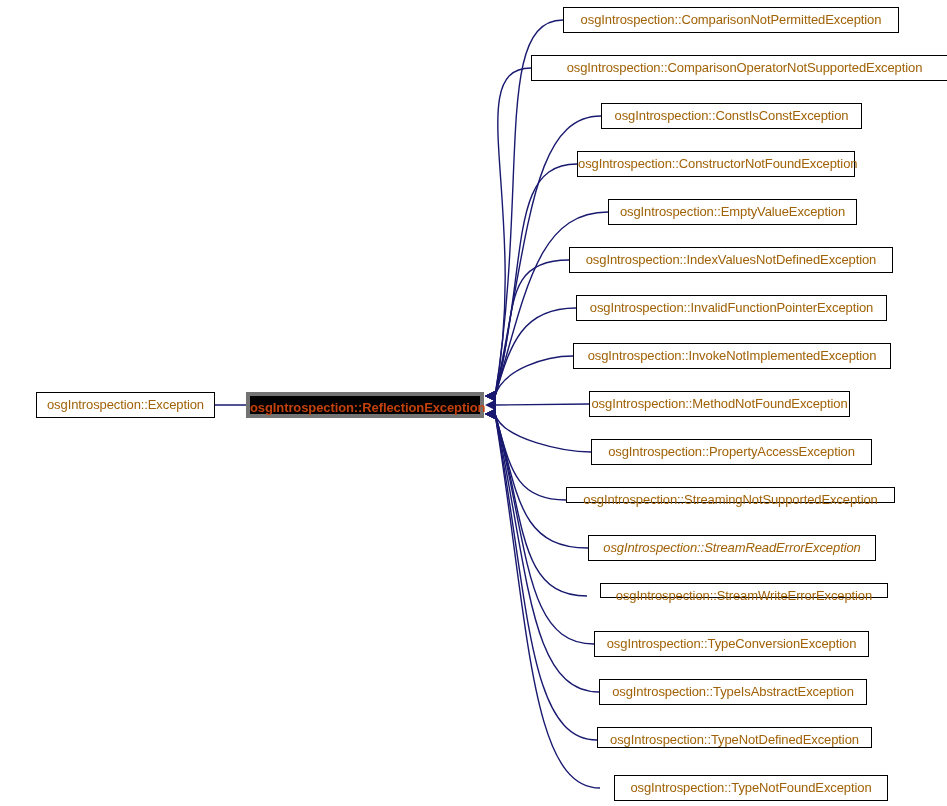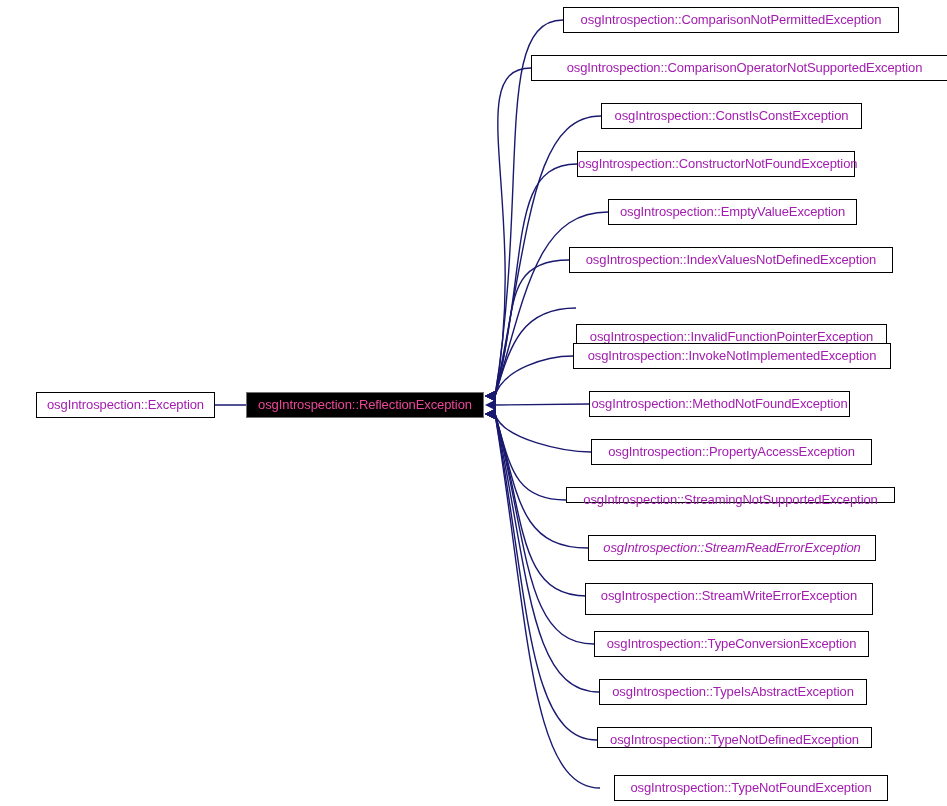--- a/index.html
+++ b/index.html
@@ -22,32 +22,33 @@
     left: 0;
     top: 0;
     width: 947px;
     height: 806px;
   }
   .node {
     position: absolute;
     box-sizing: border-box;
     border: 1px solid #000000;
     background: #ffffff;
-    color: #a21caf;
+    color: #a16207;
     font-size: 13px;
     line-height: 24px;
     height: 26px;
     white-space: nowrap;
     text-align: center;
     letter-spacing: -0.1px;
   }
   .node.root {
     background: #000000;
-    color: #ec4899;
-    border: 1px solid #737373;
+    color: #c2410c;
+    border: 4px solid #737373;
+    font-weight: bold;
   }
   .node-label {
     display: block;
     width: 100%;
   }
 </style>
 </head>
 <body>
 
 <div id="diagram-root">
@@ -115,39 +116,39 @@
       </div>
       <div class="node" style="left: 577px; top: 151px; width: 278px; height: 26px;">
         <span class="node-label">osgIntrospection::ConstructorNotFoundException</span>
       </div>
       <div class="node" style="left: 608px; top: 199px; width: 249px; height: 26px;">
         <span class="node-label">osgIntrospection::EmptyValueException</span>
       </div>
       <div class="node" style="left: 569px; top: 247px; width: 324px; height: 26px;">
         <span class="node-label">osgIntrospection::IndexValuesNotDefinedException</span>
       </div>
-      <div class="node" style="left: 576px; top: 295px; width: 311px; height: 26px; margin-top: 29px;">
+      <div class="node" style="left: 576px; top: 295px; width: 311px; height: 26px;">
         <span class="node-label">osgIntrospection::InvalidFunctionPointerException</span>
       </div>
       <div class="node" style="left: 573px; top: 343px; width: 318px; height: 26px;">
         <span class="node-label">osgIntrospection::InvokeNotImplementedException</span>
       </div>
       <div class="node" style="left: 589px; top: 391px; width: 261px; height: 26px;">
         <span class="node-label">osgIntrospection::MethodNotFoundException</span>
       </div>
       <div class="node" style="left: 591px; top: 439px; width: 281px; height: 26px;">
         <span class="node-label">osgIntrospection::PropertyAccessException</span>
       </div>
       <div class="node" style="left: 566px; top: 487px; width: 329px; height: 16px;">
         <span class="node-label">osgIntrospection::StreamingNotSupportedException</span>
       </div>
       <div class="node" style="left: 588px; top: 535px; width: 288px; height: 26px; font-style: italic;">
         <span class="node-label">osgIntrospection::StreamReadErrorException</span>
       </div>
-      <div class="node" style="left: 585px; top: 583px; width: 288px; height: 32px;">
+      <div class="node" style="left: 600px; top: 583px; width: 288px; height: 15px;">
         <span class="node-label">osgIntrospection::StreamWriteErrorException</span>
       </div>
       <div class="node" style="left: 594px; top: 631px; width: 275px; height: 26px;">
         <span class="node-label">osgIntrospection::TypeConversionException</span>
       </div>
       <div class="node" style="left: 599px; top: 679px; width: 268px; height: 26px;">
         <span class="node-label">osgIntrospection::TypeIsAbstractException</span>
       </div>
       <div class="node" style="left: 597px; top: 727px; width: 275px; height: 21px;">
         <span class="node-label">osgIntrospection::TypeNotDefinedException</span>

